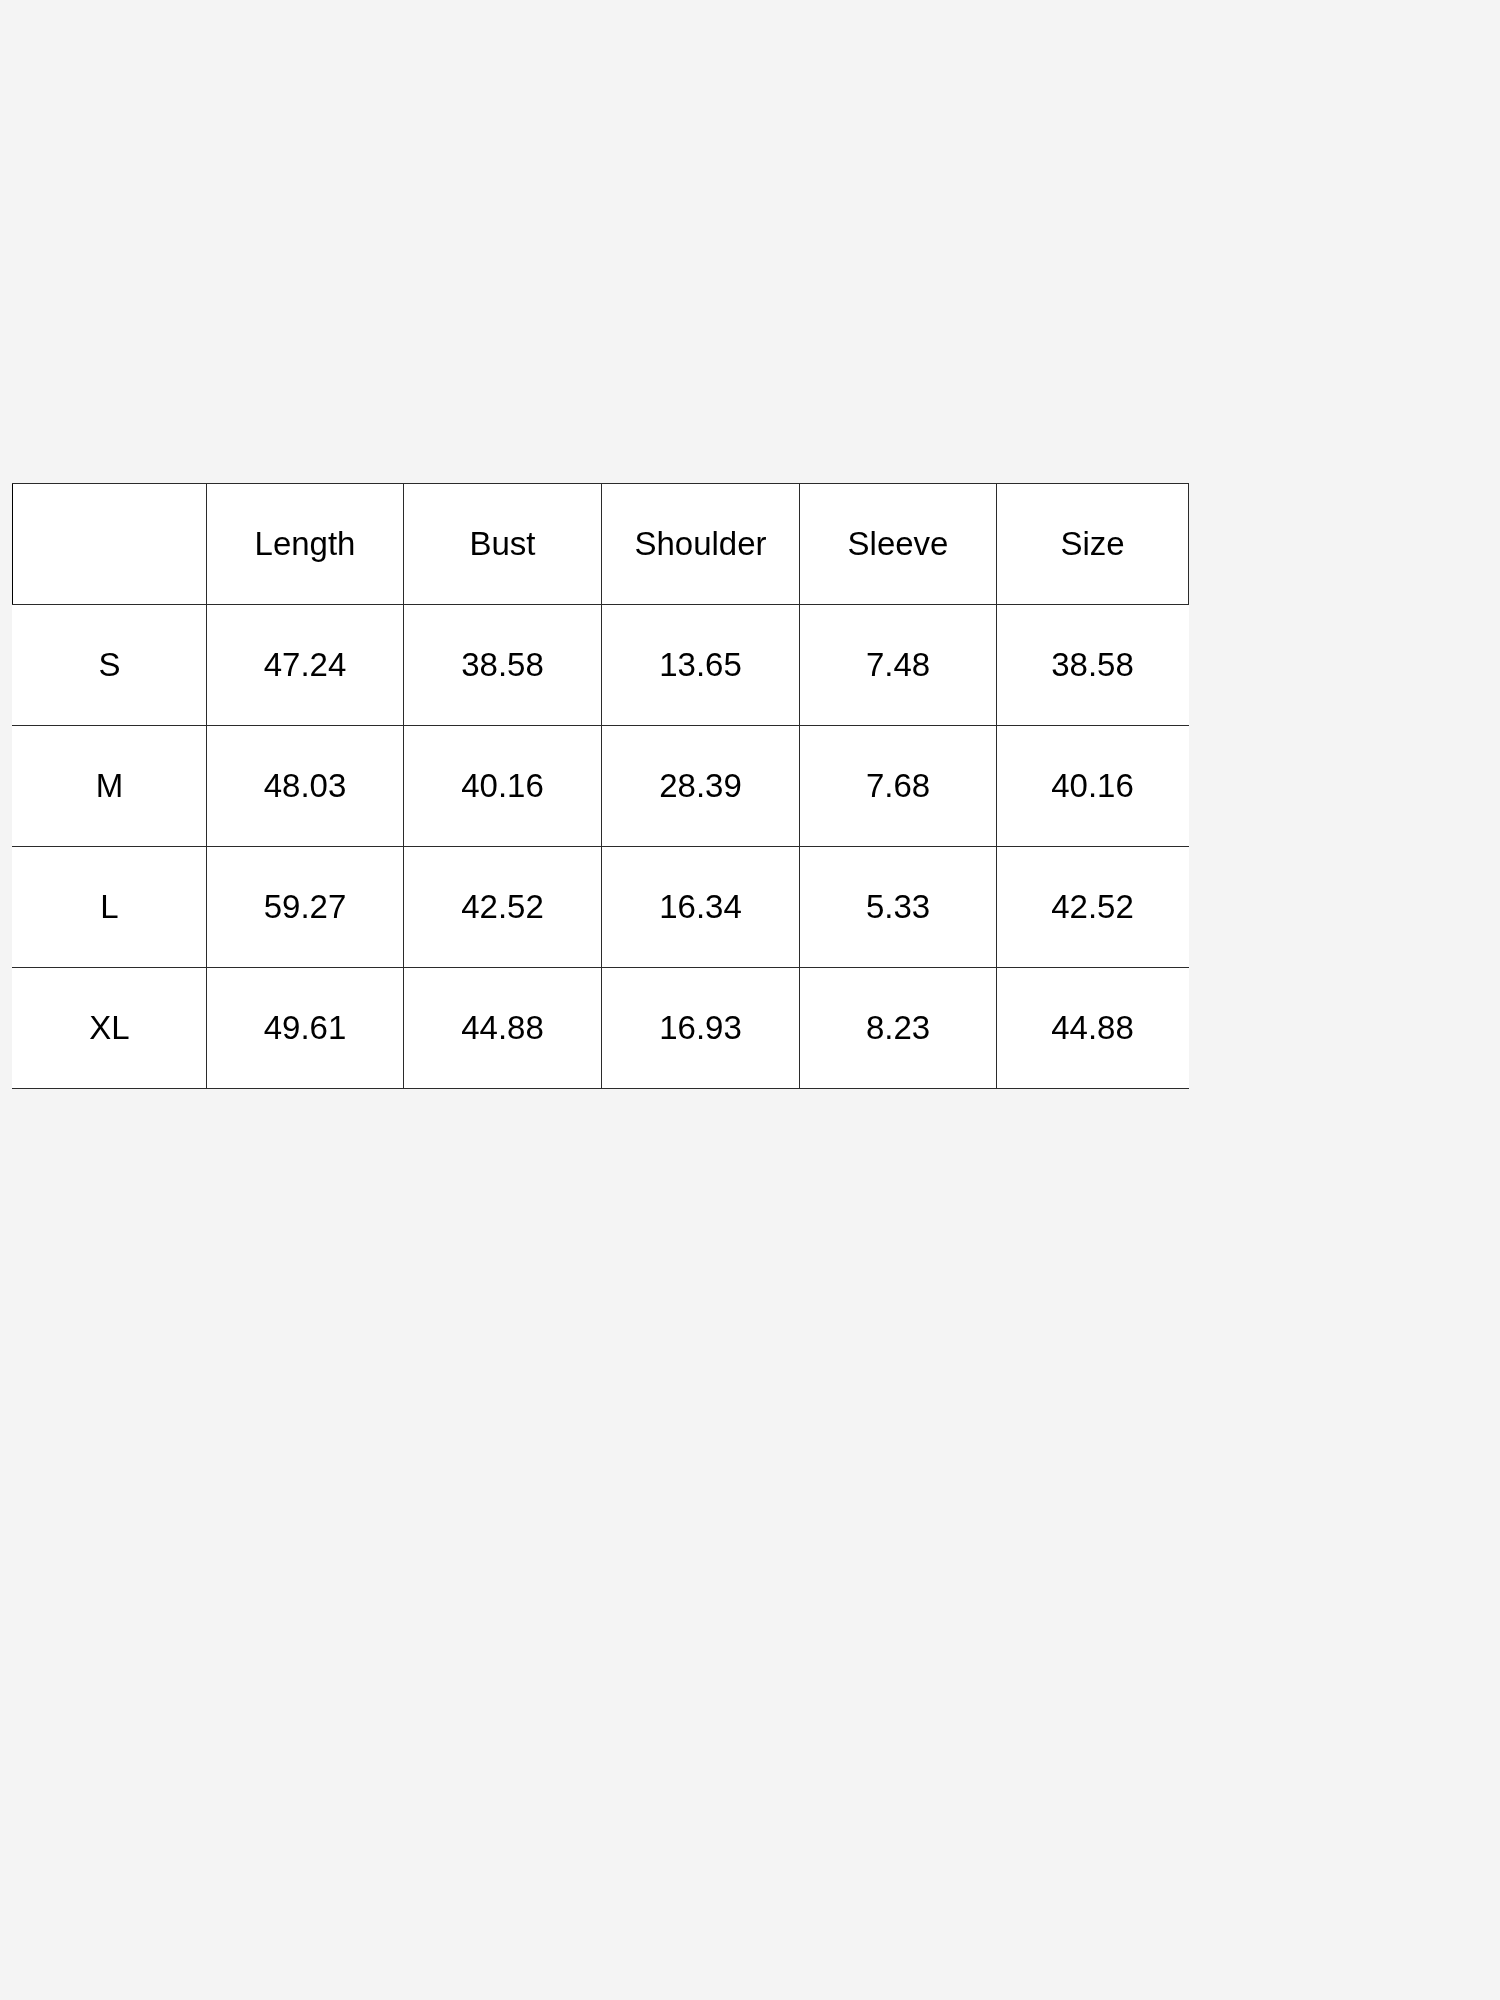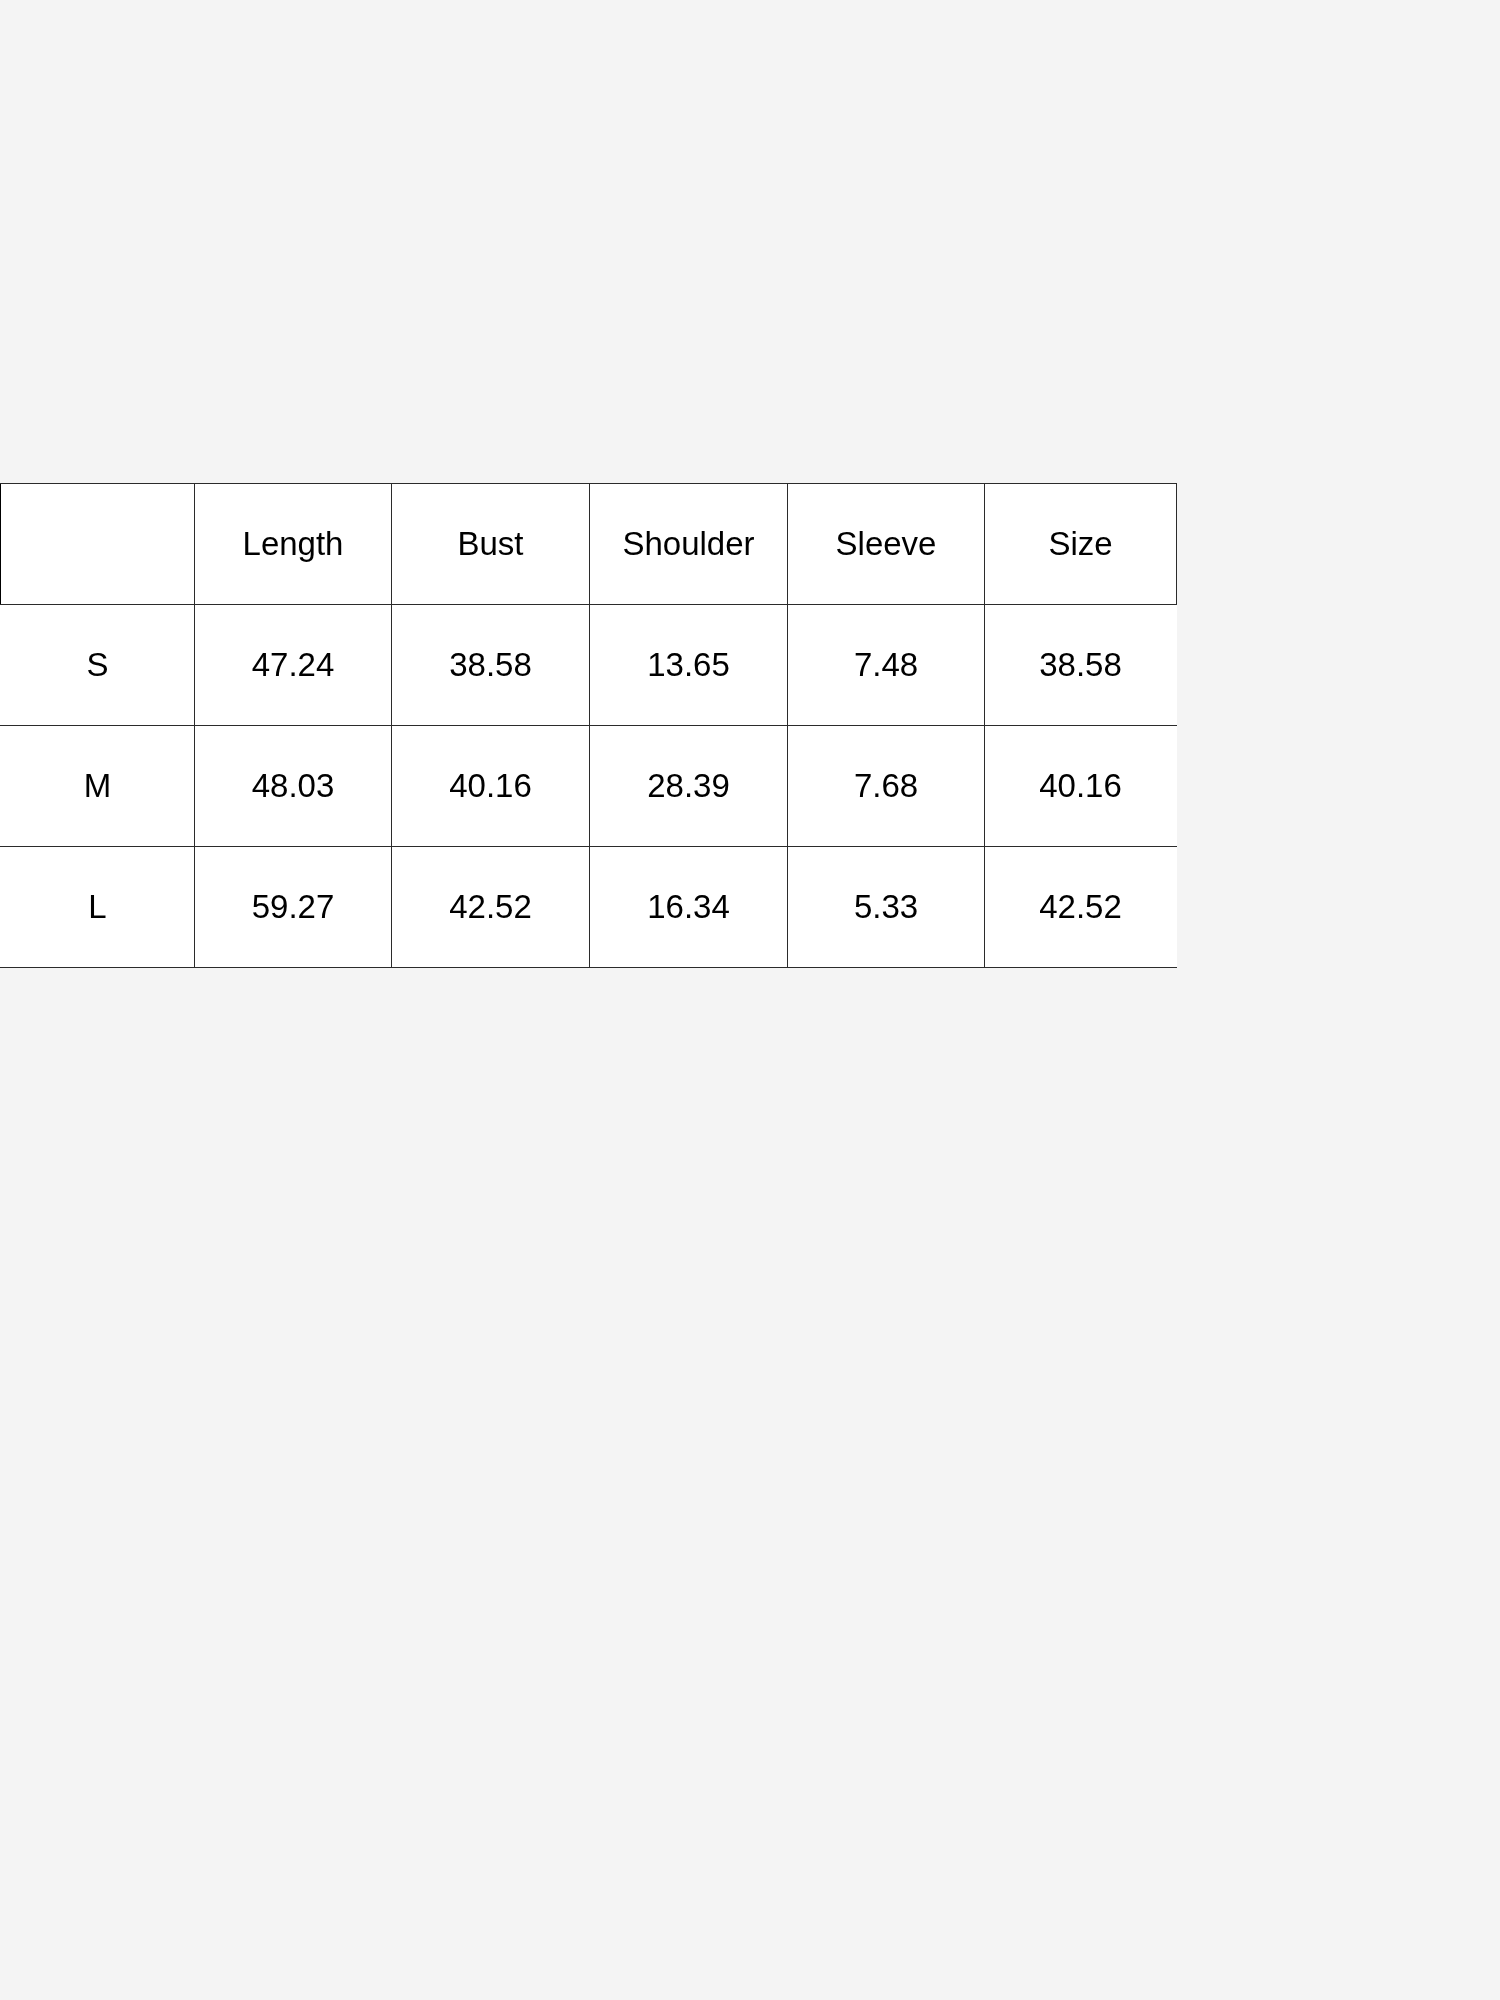--- a/index.html
+++ b/index.html
@@ -13,21 +13,21 @@
     font-family: "Liberation Sans", sans-serif;
     overflow: hidden;
   }
   .page {
     position: relative;
     width: 1500px;
     height: 2000px;
   }
   .table-wrap {
     position: absolute;
-    left: 0;
+    left: 12px;
     top: 483px;
     width: 1176px;
   }
   table.size-table {
     border-collapse: collapse;
     table-layout: fixed;
     width: 1176px;
     background: #ffffff;
   }
   table.size-table td,
@@ -156,16 +156,24 @@
           <td>40.16</td>
         </tr>
         <tr>
           <td class="size-cell">L</td>
           <td>59.27</td>
           <td>42.52</td>
           <td>16.34</td>
           <td>5.33</td>
           <td>42.52</td>
         </tr>
+        <tr>
+          <td class="size-cell">XL</td>
+          <td>49.61</td>
+          <td>44.88</td>
+          <td>16.93</td>
+          <td>8.23</td>
+          <td>44.88</td>
+        </tr>
       </tbody>
     </table>
   </div>
 </div>
 
 </body></html>

